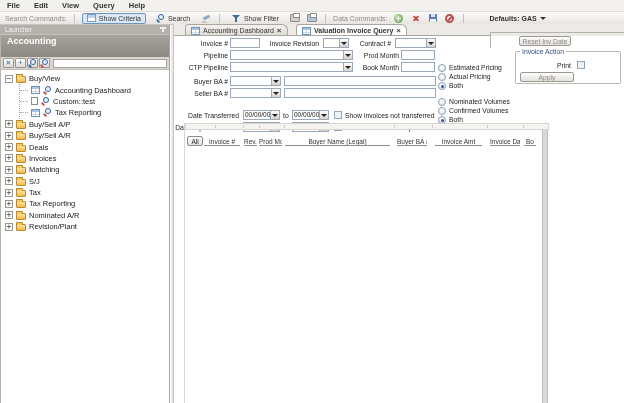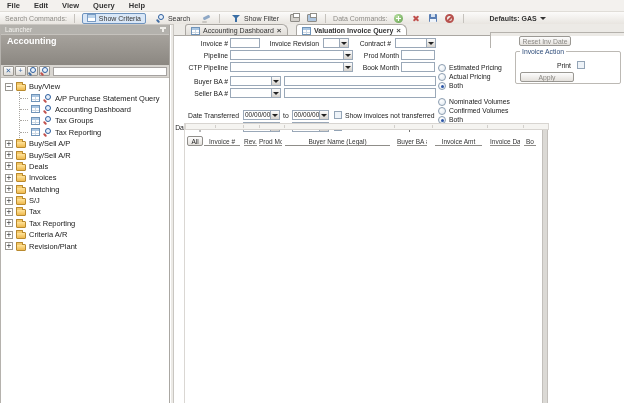--- a/index.html
+++ b/index.html
@@ -74,21 +74,21 @@
 
   
   .sidebar { position:absolute; left:0; top:25px; width:170px; height:378px;
     background:#fff; border-left:1px solid #b5b2ad; border-right:1px solid #aaa7a2; }
   .splitter { position:absolute; left:171px; top:25px; width:3px; height:378px;
     background:#eceae6; border-right:1px solid #c9c6c1; }
   .launcher-titlebar { height:9px; background:#b3b1ac; color:#f5f4f0;
     font-size:6.5px; line-height:9px; padding-left:4px; position:relative; }
   .pin-icon { position:absolute; right:5px; top:2px; width:2px; height:5px; background:#f0efeb; }
   .pin-icon::before { content:""; position:absolute; left:-2px; top:0; width:6px; height:2px; background:#f0efeb; }
-  .module-header { height:31px; background:linear-gradient(#a6a29c,#8b8781);
+  .module-header { height:23px; background:linear-gradient(#a6a29c,#8b8781);
     color:#fff; font-weight:bold; font-size:9px; line-height:13px; padding-left:6px;
     border-top:1px solid #c5c2bd; }
   .sidebar-toolbar { height:13px; background:#d9d6d1; border-bottom:1px solid #c2bfba;
     display:flex; align-items:center; gap:1px; padding:0 2px; }
   .mini-btn { width:11px; height:10px; background:linear-gradient(#fdfdfd,#dedbd6);
     border:1px solid #9a9791; border-radius:1px; font-size:7px; line-height:8px;
     text-align:center; color:#3f6ca3; display:flex; align-items:center; justify-content:center; }
   .sidebar-search { flex:1; height:9px; margin-left:2px; border:1px solid #a5a2a0;
     background:#fff; font-size:7px; padding:0 2px; }
 
@@ -253,31 +253,26 @@
     <div class="tree">
       <div class="trow">
         <span class="expander">−</span>
         <span class="folder-ic"></span>
         <span>Buy/View</span>
       </div>
       <div class="tree-children">
         <div class="trow">
           <span class="table-ic"></span>
           <span class="ic-mag red qmag"></span>
-          <span>A/P Purchase Statement Query</span>
-        </div>
-        <div class="trow">
-          <span class="table-ic"></span>
-          <span class="ic-mag red qmag"></span>
           <span>Accounting Dashboard</span>
         </div>
         <div class="trow">
-          <span class="table-ic"></span>
+          <span class="page-ic"></span>
           <span class="ic-mag red qmag"></span>
-          <span>Tax Groups</span>
+          <span>Custom::test</span>
         </div>
         <div class="trow">
           <span class="table-ic"></span>
           <span class="ic-mag red qmag"></span>
           <span>Tax Reporting</span>
         </div>
       </div>
       <div class="trow">
         <span class="expander">+</span>
         <span class="folder-ic"></span>
@@ -314,21 +309,21 @@
         <span>Tax</span>
       </div>
       <div class="trow">
         <span class="expander">+</span>
         <span class="folder-ic"></span>
         <span>Tax Reporting</span>
       </div>
       <div class="trow">
         <span class="expander">+</span>
         <span class="folder-ic"></span>
-        <span>Criteria A/R</span>
+        <span>Nominated A/R</span>
       </div>
       <div class="trow">
         <span class="expander">+</span>
         <span class="folder-ic"></span>
         <span>Revision/Plant</span>
       </div>
     </div>
   </div>
   <div class="splitter"></div>
 

